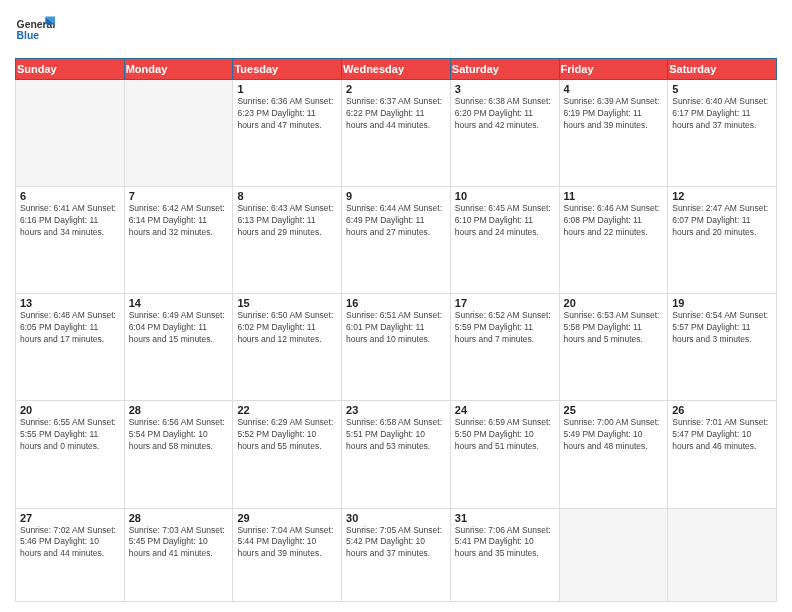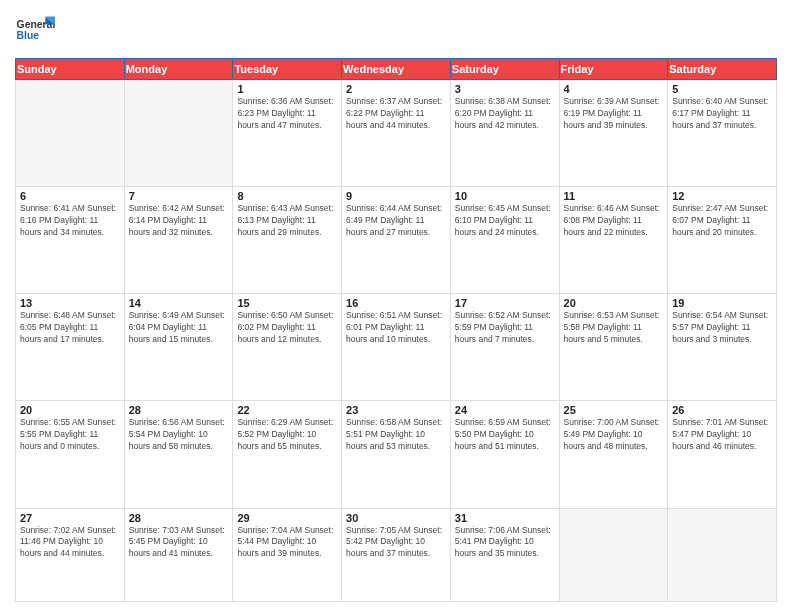--- a/index.html
+++ b/index.html
@@ -285,21 +285,21 @@
             <span class="day-number">26</span>
             <div class="day-info">Sunrise: 7:01 AM
 Sunset: 5:47 PM
 Daylight: 10 hours and 46 minutes.</div>
           </td>
         </tr>
         <tr class="last-row">
           <td>
             <span class="day-number">27</span>
             <div class="day-info">Sunrise: 7:02 AM
-Sunset: 11:46 PM
+Sunset: 5:46 PM
 Daylight: 10 hours and 44 minutes.</div>
           </td>
           <td>
             <span class="day-number">28</span>
             <div class="day-info">Sunrise: 7:03 AM
 Sunset: 5:45 PM
 Daylight: 10 hours and 41 minutes.</div>
           </td>
           <td>
             <span class="day-number">29</span>

